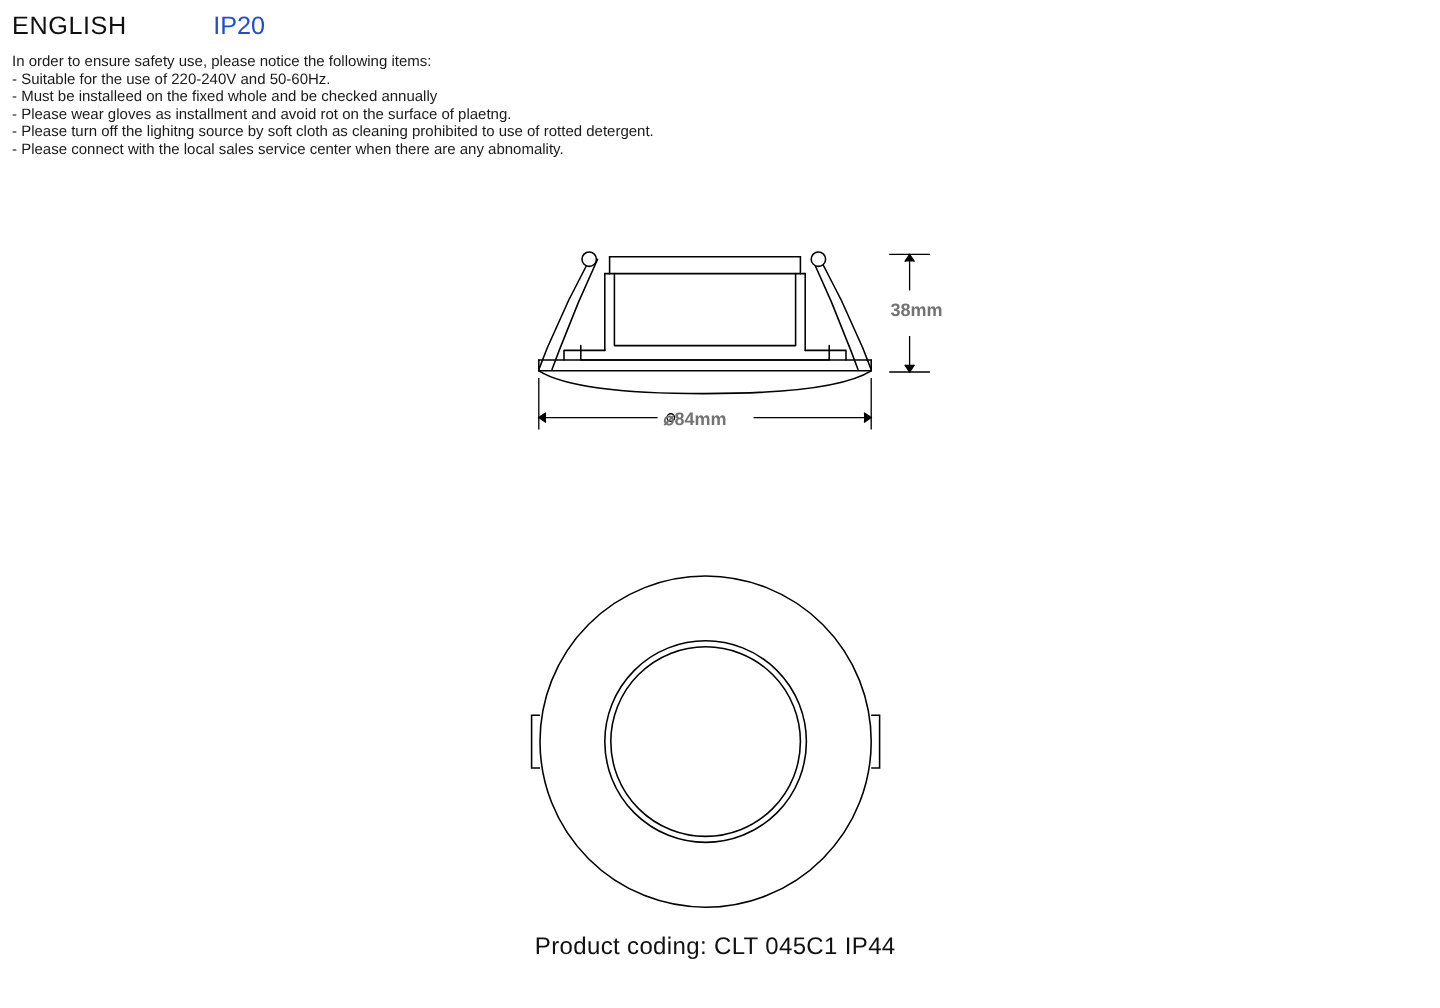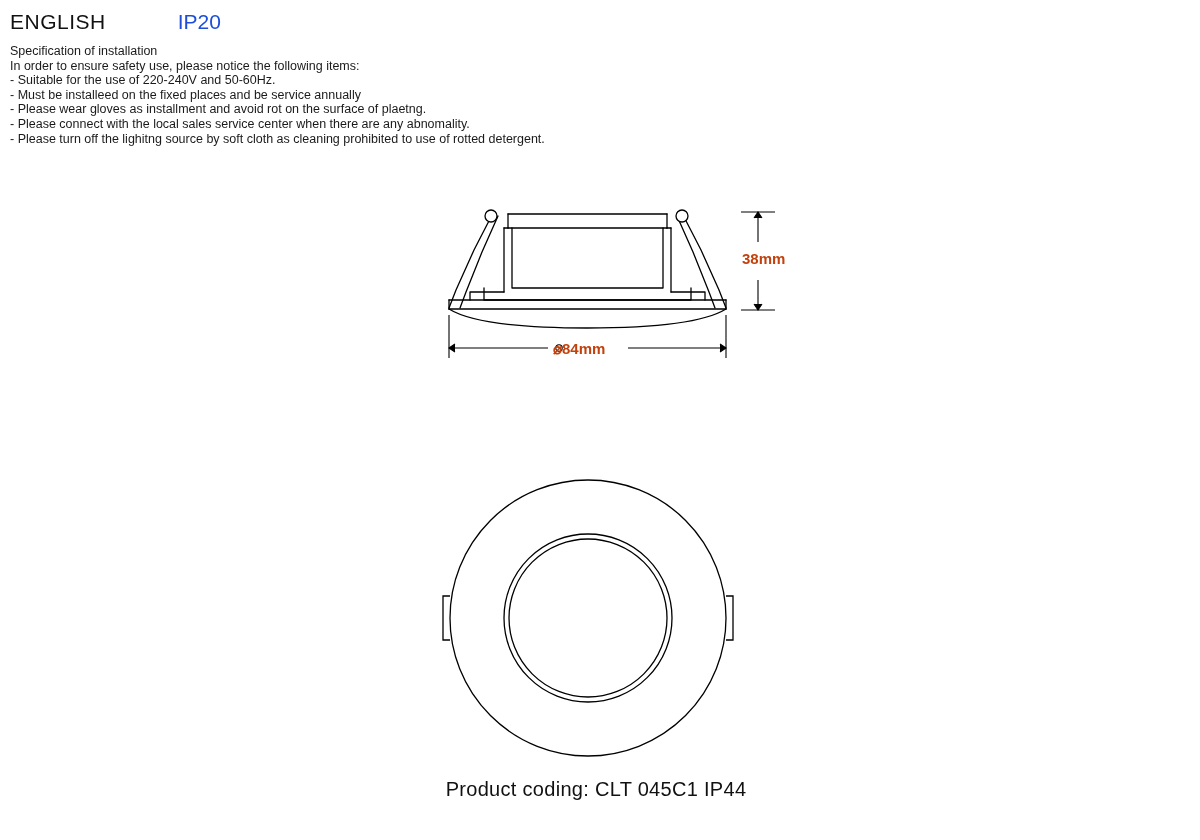--- a/index.html
+++ b/index.html
@@ -63,21 +63,21 @@
     width: 1200px;
     height: 840px;
     pointer-events: none;
   }
 
   
   .dim-label {
     position: absolute;
     font-size: 15px;
     font-weight: bold;
-    color: #c2410c;
+    color: #737373;
     white-space: nowrap;
   }
   .dim-38 { left: 742px; top: 250px; }
   .dim-84 { left: 553px; top: 340px; }
 
   
   .footer {
     position: absolute;
     left: 0;
     top: 778px;
@@ -94,27 +94,26 @@
 <body>
 
 <div class="page">
 
   <div class="header">
     <span class="lang">ENGLISH</span>
     <span class="ip">IP20</span>
   </div>
 
   <div class="spec">
-    <div class="line">Specification of installation</div>
     <div class="line">In order to ensure safety use, please notice the following items:</div>
     <div class="line">- Suitable for the use of 220-240V and 50-60Hz.</div>
-    <div class="line">- Must be installeed on the fixed places and be service annually</div>
+    <div class="line">- Must be installeed on the fixed whole and be checked annually</div>
     <div class="line">- Please wear gloves as installment and avoid rot on the surface of plaetng.</div>
+    <div class="line">- Please turn off the lighitng source by soft cloth as cleaning prohibited to use of rotted detergent.</div>
     <div class="line">- Please connect with the local sales service center when there are any abnomality.</div>
-    <div class="line">- Please turn off the lighitng source by soft cloth as cleaning prohibited to use of rotted detergent.</div>
   </div>
 
   <svg class="drawing" width="1200" height="840" viewBox="0 0 1200 840">
 
     <g fill="none" stroke="#000" stroke-width="1.3" stroke-linejoin="round" stroke-linecap="round">
 
       <path d="M492 215 L474 250 L456 290 L449 308"></path>
       <path d="M498 216 L482 252 L466 292 L460 308"></path>
       <circle cx="491" cy="216" r="6" fill="#fff"></circle>
 

